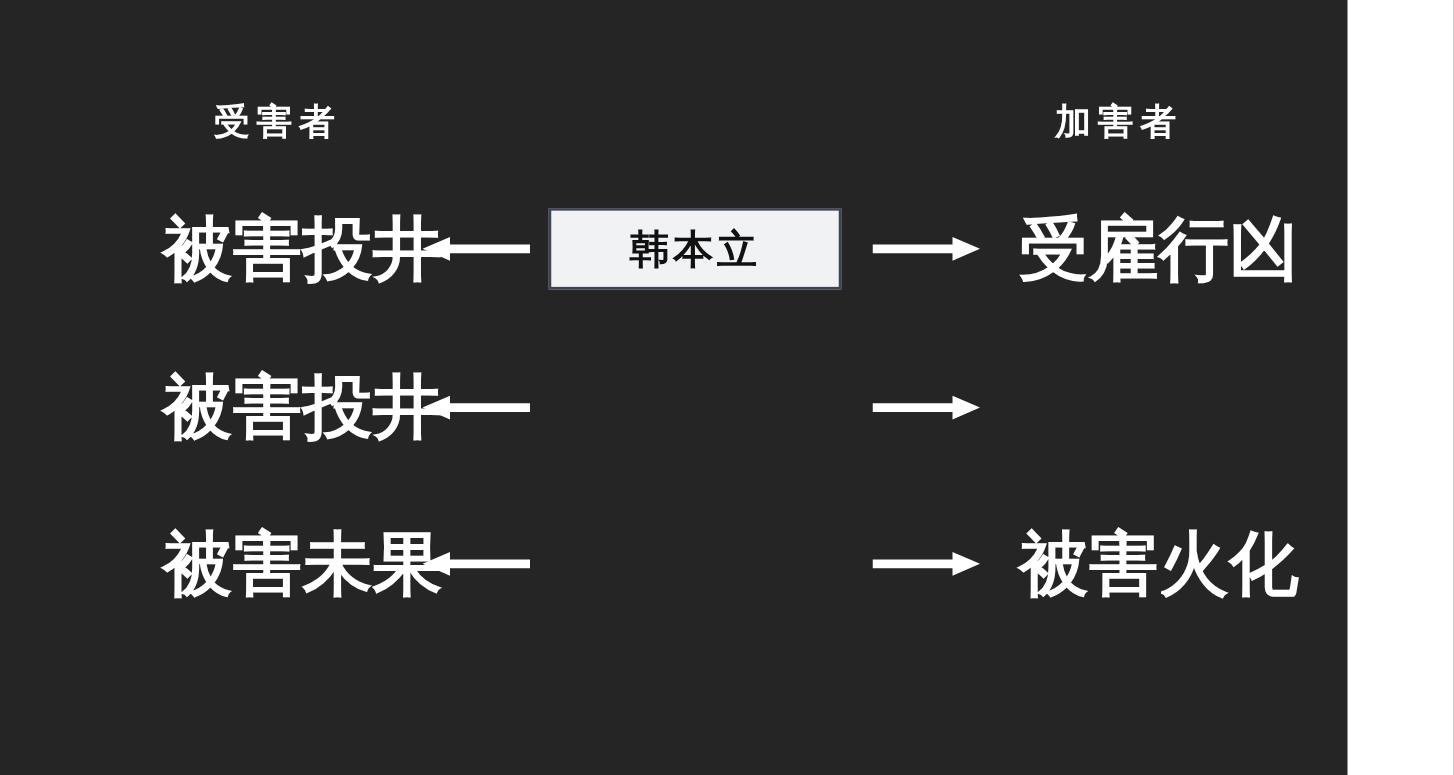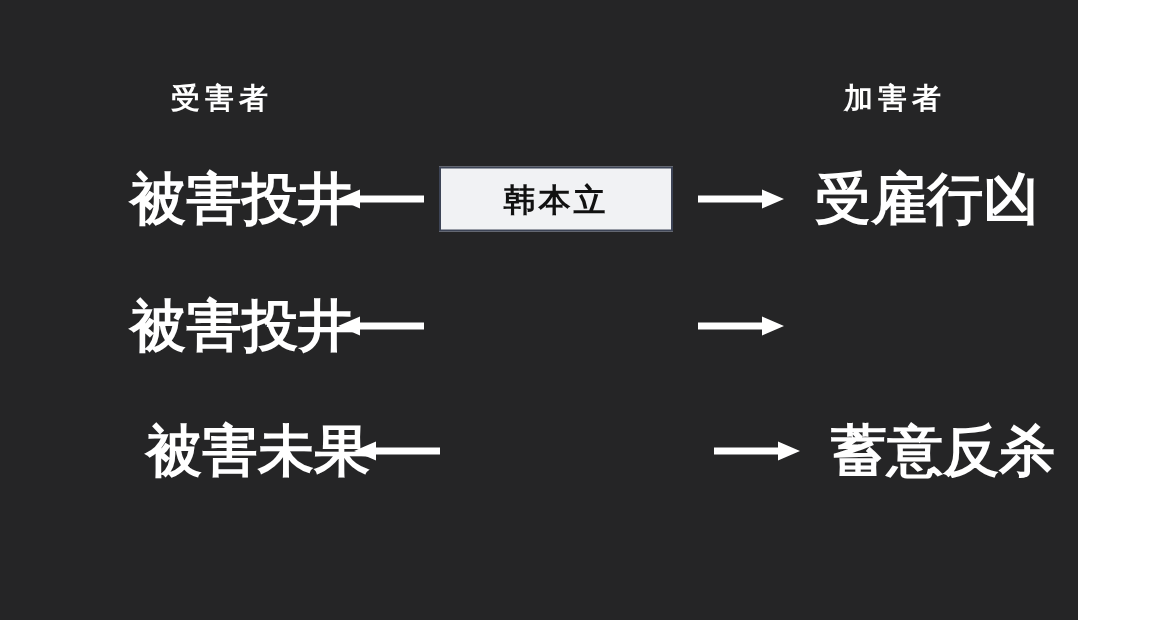--- a/index.html
+++ b/index.html
@@ -28,21 +28,21 @@
   .col-header.right { left: 844px; }
 
   .row {
     position: absolute;
     left: 0;
     width: 100%;
     height: 70px;
   }
   .row.r0 { top: 164px; }
   .row.r1 { top: 291px; }
-  .row.r2 { top: 416px; margin-left: 16px; }
+  .row.r2 { top: 416px; }
 
   .victim-label, .perp-label {
     position: absolute;
     top: 50%;
     transform: translateY(-50%);
     color: #ffffff;
     font-size: 56px;
     font-weight: 700;
     line-height: 1;
     white-space: nowrap;
@@ -132,16 +132,16 @@
     <span class="arrow to-left">
       <svg viewBox="0 0 86 24" xmlns="http://www.w3.org/2000/svg">
         <polygon points="0,12 22,2.5 22,8.5 86,8.5 86,15.5 22,15.5 22,21.5"></polygon>
       </svg>
     </span>
     <span class="arrow to-right">
       <svg viewBox="0 0 86 24" xmlns="http://www.w3.org/2000/svg">
         <polygon points="86,12 64,2.5 64,8.5 0,8.5 0,15.5 64,15.5 64,21.5"></polygon>
       </svg>
     </span>
-    <div class="perp-label">蓄意反杀</div>
+    <div class="perp-label">被害火化</div>
   </div>
 
 </div>
 
 </body></html>

